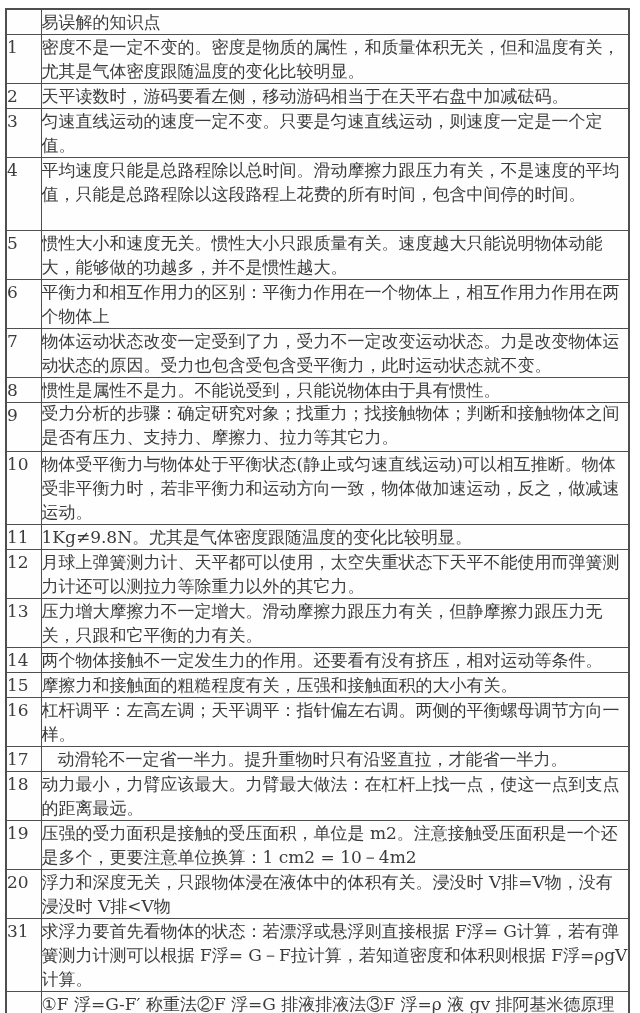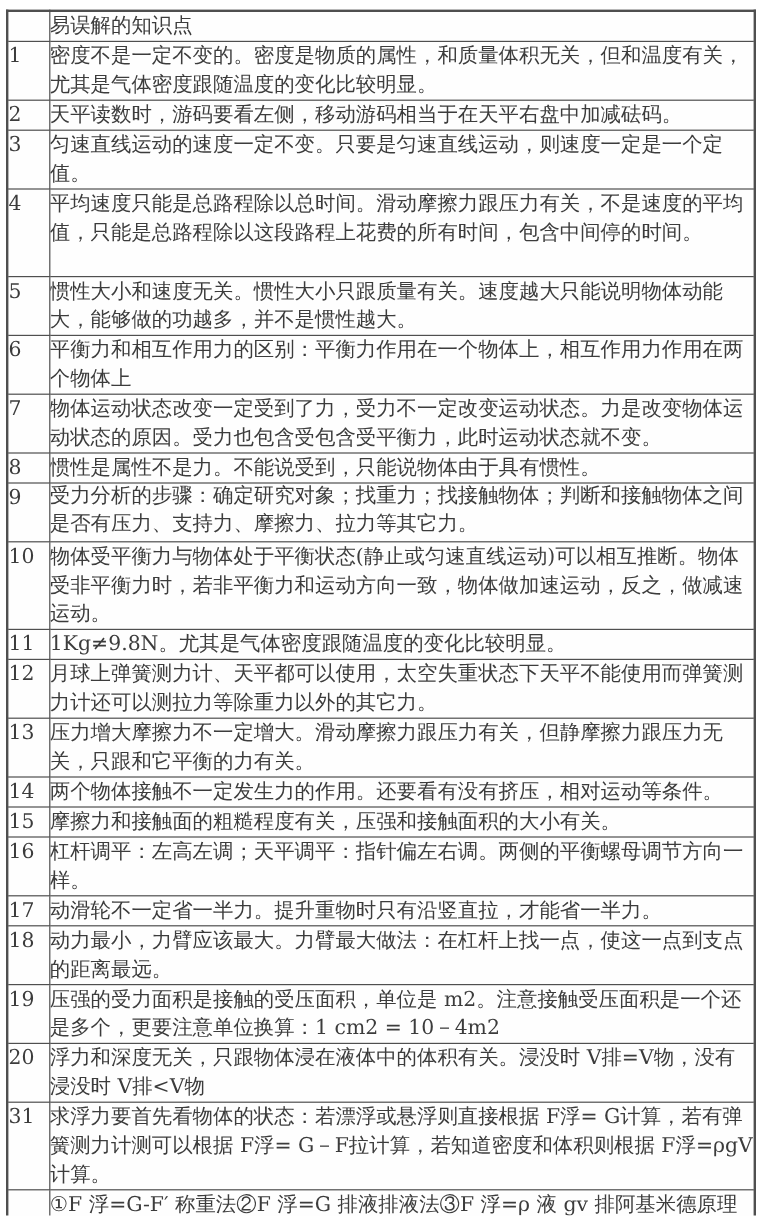--- a/index.html
+++ b/index.html
@@ -112,21 +112,21 @@
         <tr>
           <td class="num">15</td>
           <td class="txt" style="height: 24px;">摩擦力和接触面的粗糙程度有关，压强和接触面积的大小有关。</td>
         </tr>
         <tr>
           <td class="num">16</td>
           <td class="txt" style="height: 48px;">杠杆调平：左高左调；天平调平：指针偏左右调。两侧的平衡螺母调节方向一样。</td>
         </tr>
         <tr>
           <td class="num">17</td>
-          <td class="txt" style="height: 24px;">动滑轮不一定省一半力。提升重物时只有沿竖直拉，才能省一半力。</td>
+          <td class="txt" style="height: 24px; padding-left: 16px;">动滑轮不一定省一半力。提升重物时只有沿竖直拉，才能省一半力。</td>
         </tr>
         <tr>
           <td class="num">18</td>
           <td class="txt" style="height: 48px;">动力最小，力臂应该最大。力臂最大做法：在杠杆上找一点，使这一点到支点的距离最远。</td>
         </tr>
         <tr>
           <td class="num">19</td>
           <td class="txt" style="height: 48px;">压强的受力面积是接触的受压面积，单位是 m2。注意接触受压面积是一个还是多个，更要注意单位换算：1 cm2 = 10－4m2</td>
         </tr>
         <tr>

